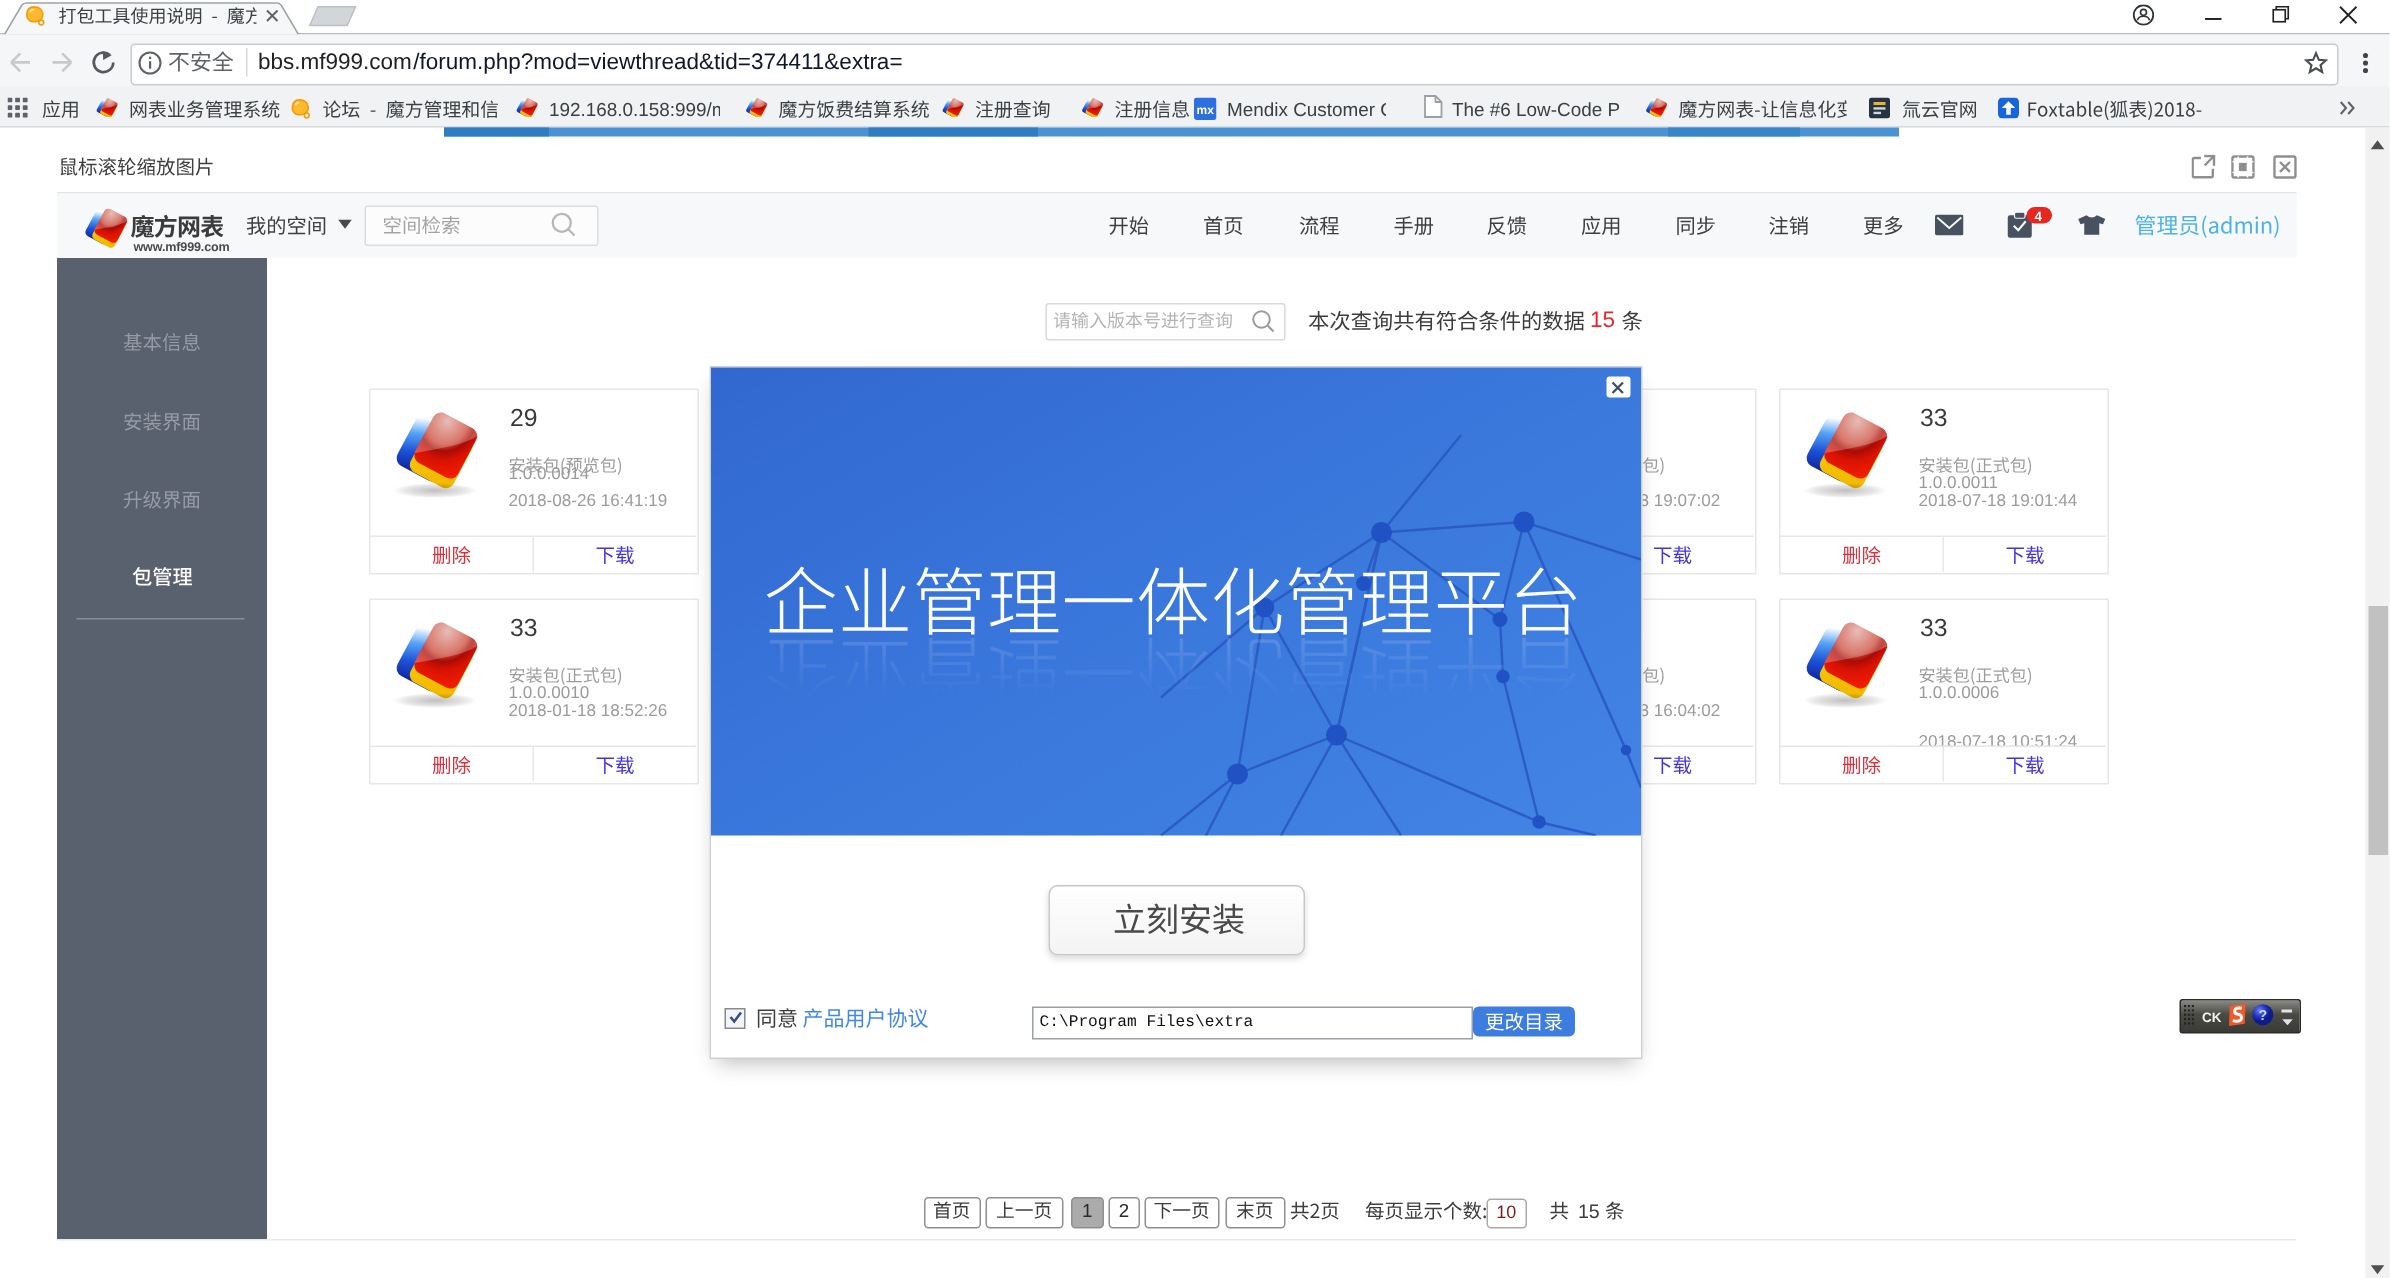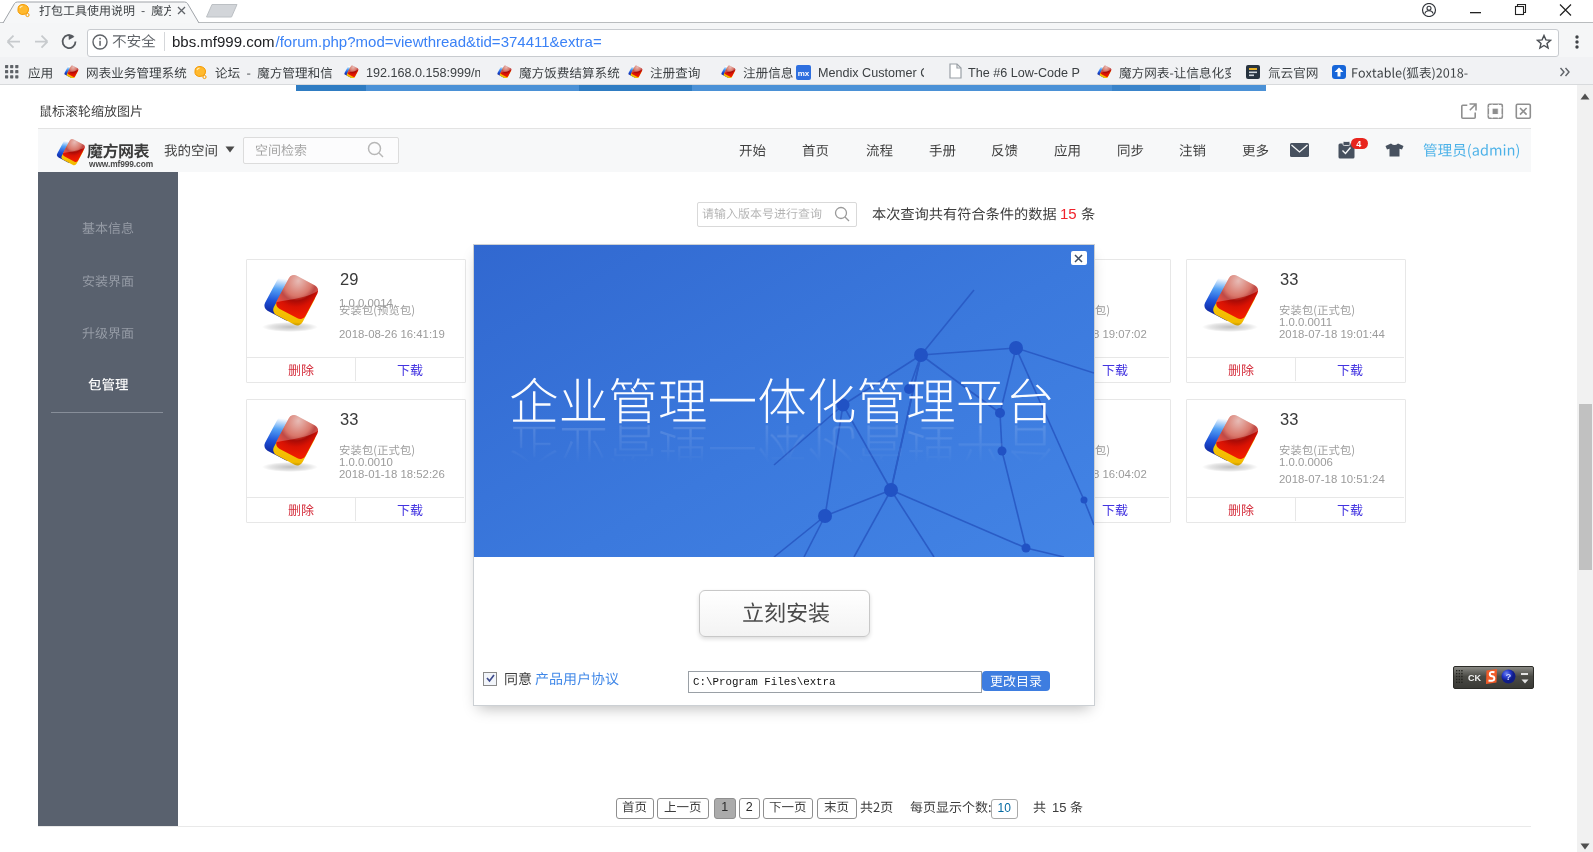--- a/index.html
+++ b/index.html
@@ -215,21 +215,21 @@
   </svg>
 <svg class="a" style="left:112px;top:32.4px;" width="43.8" height="18.25" viewBox="0 -1000 3000 1250" preserveAspectRatio="xMinYMin slice">
     <g transform="scale(1,-1)" fill="#5f6368">
       <use href="#gr4e0d" x="0"></use>
       <use href="#gr5b89" x="1000"></use>
       <use href="#gr5168" x="2000"></use>
     </g>
   </svg>
 <div class="a" style="left:164px;top:32px;width:1px;height:19px;background:#d5d7da"></div>
 <div class="a" style="left:172px;top:33.15px;font:normal 15px 'Liberation Sans',sans-serif;color:#202124;letter-spacing:0;white-space:pre;">bbs.mf999.com</div>
-<div class="a" style="left:275.5px;top:33.15px;font:normal 15px 'Liberation Sans',sans-serif;color:#3b82f6;letter-spacing:0;white-space:pre;">/forum.php?mod=viewthread&amp;tid=374411&amp;extra=</div>
+<div class="a" style="left:275.5px;top:33.15px;font:normal 15px 'Liberation Sans',sans-serif;color:#0f172a;letter-spacing:0;white-space:pre;">/forum.php?mod=viewthread&amp;tid=374411&amp;extra=</div>
 <svg class="a" style="left:1536px;top:34px" width="16" height="16" viewBox="0 0 16 16">
     <path d="M8 1.5 L9.9 5.9 14.5 6.3 11 9.4 12.1 14 8 11.5 3.9 14 5 9.4 1.5 6.3 6.1 5.9 Z" fill="none" stroke="#4a4e53" stroke-width="1.4"></path>
   </svg>
 <svg class="a" style="left:1572px;top:33px" width="10" height="18" viewBox="0 0 10 18">
     <circle cx="5" cy="4" r="1.7" fill="#3f4347"></circle>
     <circle cx="5" cy="9" r="1.7" fill="#3f4347"></circle>
     <circle cx="5" cy="14" r="1.7" fill="#3f4347"></circle>
   </svg>
 <svg class="a" style="left:5px;top:65px" width="14" height="14" viewBox="0 0 14 14">
     <rect x="0" y="0" width="3.2" height="3.2" rx="0.6" fill="#5f6368"></rect>
@@ -837,21 +837,21 @@
       <use href="#gr5b89" x="0"></use>
       <use href="#gr88c5" x="1000"></use>
       <use href="#gr5305" x="2000"></use>
       <use href="#gr0028" x="3000"></use>
       <use href="#gr9884" x="3338"></use>
       <use href="#gr89c8" x="4338"></use>
       <use href="#gr5305" x="5338"></use>
       <use href="#gr0029" x="6338"></use>
     </g>
   </svg>
-<div class="a" style="left:339px;top:297px;font:normal 11.4px 'Liberation Sans',sans-serif;color:#9b9b9b;letter-spacing:0;white-space:pre;">1.0.0.0014</div>
+<div class="a" style="left:339px;top:310px;font:normal 11.4px 'Liberation Sans',sans-serif;color:#9b9b9b;letter-spacing:0;white-space:pre;">1.0.0.0014</div>
 <div class="a" style="left:339px;top:328.354px;font:normal 11.4px 'Liberation Sans',sans-serif;color:#9b9b9b;letter-spacing:0;white-space:pre;">2018-08-26 16:41:19</div>
 <div class="a" style="left:246px;top:356.5px;width:218px;height:1px;background:#e7e7e7"></div>
 <div class="a" style="left:355px;top:357.5px;width:1px;height:23.5px;background:#e7e7e7"></div>
 <svg class="a" style="left:288px;top:362px;" width="26" height="16.25" viewBox="0 -1000 2000 1250" preserveAspectRatio="xMinYMin slice">
     <g transform="scale(1,-1)" fill="#d5303e">
       <use href="#gr5220" x="0"></use>
       <use href="#gr9664" x="1000"></use>
     </g>
   </svg>
 <svg class="a" style="left:397px;top:362px;" width="26" height="16.25" viewBox="0 -1000 2000 1250" preserveAspectRatio="xMinYMin slice">
@@ -1450,21 +1450,21 @@
       <use href="#gr88c5" x="1000"></use>
       <use href="#gr5305" x="2000"></use>
       <use href="#gr0028" x="3000"></use>
       <use href="#gr6b63" x="3338"></use>
       <use href="#gr5f0f" x="4338"></use>
       <use href="#gr5305" x="5338"></use>
       <use href="#gr0029" x="6338"></use>
     </g>
   </svg>
 <div class="a" style="left:1279px;top:455.854px;font:normal 11.4px 'Liberation Sans',sans-serif;color:#9b9b9b;letter-spacing:0;white-space:pre;">1.0.0.0006</div>
-<div class="a" style="left:1279px;top:473px;font:normal 11.4px 'Liberation Sans',sans-serif;color:#9b9b9b;letter-spacing:0;white-space:pre;">2018-07-18 10:51:24</div>
+<div class="a" style="left:1279px;top:489px;font:normal 11.4px 'Liberation Sans',sans-serif;color:#9b9b9b;letter-spacing:0;white-space:pre;">2018-07-18 10:51:24</div>
 <div class="a" style="left:1186px;top:496.5px;width:218px;height:1px;background:#e7e7e7"></div>
 <div class="a" style="left:1295px;top:497.5px;width:1px;height:23.5px;background:#e7e7e7"></div>
 <svg class="a" style="left:1228px;top:502px;" width="26" height="16.25" viewBox="0 -1000 2000 1250" preserveAspectRatio="xMinYMin slice">
     <g transform="scale(1,-1)" fill="#d5303e">
       <use href="#gr5220" x="0"></use>
       <use href="#gr9664" x="1000"></use>
     </g>
   </svg>
 <svg class="a" style="left:1337px;top:502px;" width="26" height="16.25" viewBox="0 -1000 2000 1250" preserveAspectRatio="xMinYMin slice">
     <g transform="scale(1,-1)" fill="#4334e0">
@@ -1518,21 +1518,21 @@
       <use href="#gr6bcf" x="0"></use>
       <use href="#gr9875" x="1000"></use>
       <use href="#gr663e" x="2000"></use>
       <use href="#gr793a" x="3000"></use>
       <use href="#gr4e2a" x="4000"></use>
       <use href="#gr6570" x="5000"></use>
       <use href="#gr003a" x="6000"></use>
     </g>
   </svg>
 <div class="a" style="left:991px;top:798.5px;width:25px;height:18.5px;background:#fff;border:1px solid #a9a9a9;border-radius:3px"></div>
-<div class="a" style="left:997.5px;top:800.82px;font:normal 12px 'Liberation Sans',sans-serif;color:#0369a1;letter-spacing:0;white-space:pre;">10</div>
+<div class="a" style="left:997.5px;top:800.82px;font:normal 12px 'Liberation Sans',sans-serif;color:#7f1d1d;letter-spacing:0;white-space:pre;">10</div>
 <svg class="a" style="left:1033px;top:799px;" width="13" height="16.25" viewBox="0 -1000 1000 1250" preserveAspectRatio="xMinYMin slice">
     <g transform="scale(1,-1)" fill="#3d3d3d">
       <use href="#gr5171" x="0"></use>
     </g>
   </svg>
 <div class="a" style="left:1052px;top:799.93px;font:normal 13px 'Liberation Sans',sans-serif;color:#3d3d3d;letter-spacing:0;white-space:pre;">15</div>
 <svg class="a" style="left:1069.5px;top:799px;" width="13" height="16.25" viewBox="0 -1000 1000 1250" preserveAspectRatio="xMinYMin slice">
     <g transform="scale(1,-1)" fill="#3d3d3d">
       <use href="#gr6761" x="0"></use>
     </g>

